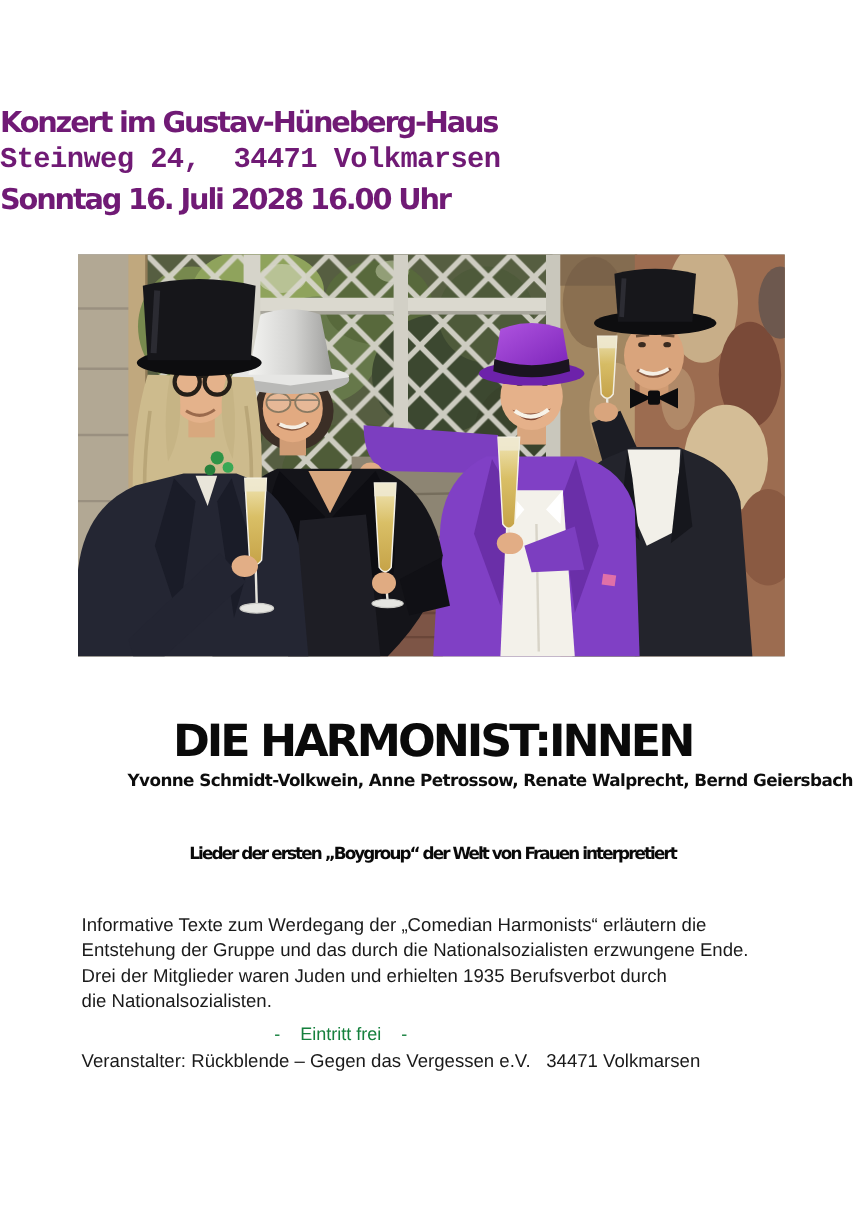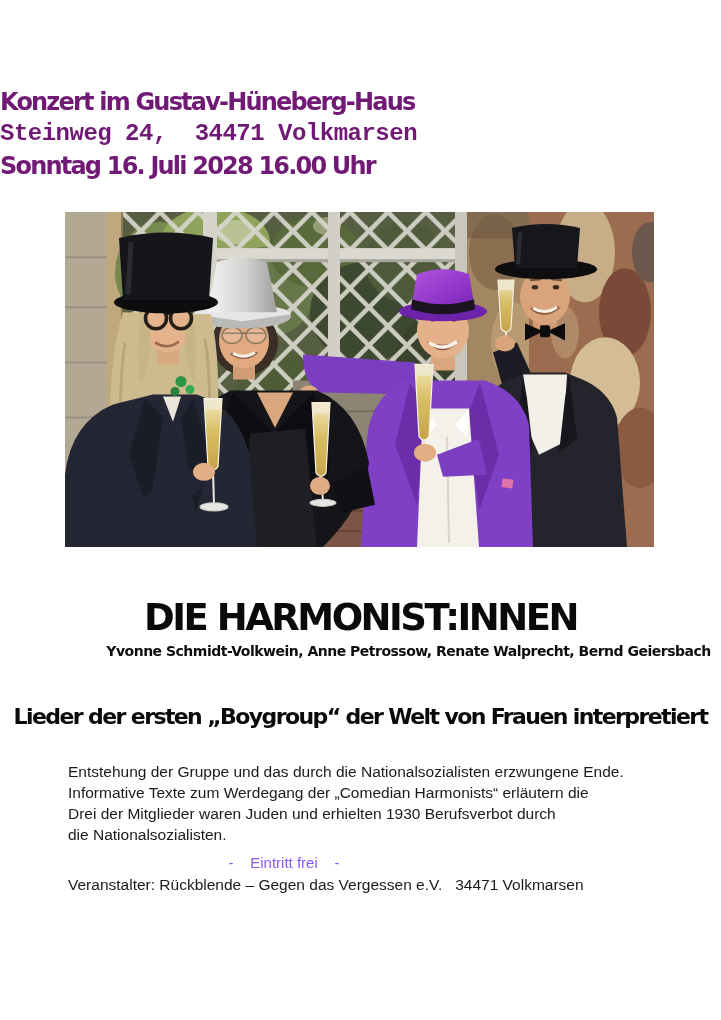--- a/index.html
+++ b/index.html
@@ -18,25 +18,25 @@
   .photo{left:65px;top:212px;width:589px;height:335px;background:#958f80;}
   .photo svg{display:block;width:100%;height:100%;}
   
   .title{top:581px;left:0;width:721px;text-align:center;
     font-family:"DejaVu Sans",sans-serif;font-size:37px;font-weight:800;
     letter-spacing:-2.5px;color:#0a0a0a;margin-top:15px;}
   .performers{top:643px;left:0;width:721px;text-align:center;
     font-family:"DejaVu Sans",sans-serif;font-size:14px;font-weight:700;
     letter-spacing:-0.5px;color:#0d0d0d;padding-left:48px;}
   .subtitle{top:704px;left:0;width:721px;text-align:center;
-    font-family:"DejaVu Sans",sans-serif;font-size:22px;font-weight:800;
+    font-family:"DejaVu Sans",sans-serif;font-size:14px;font-weight:800;
     letter-spacing:-1.6px;color:#0a0a0a;}
   .bodytext{top:761px;left:68px;width:600px;font-size:15.5px;line-height:21px;color:#1a1a1a;}
   .admission{top:854px;left:68px;width:432px;text-align:center;font-size:15px;
-    white-space:pre;color:#8b5cf6;}
+    white-space:pre;color:#15803d;}
   .organizer{top:876px;left:68px;font-size:15.5px;white-space:pre;color:#1a1a1a;}
 </style>
 </head>
 <body>
 
 <div class="abs header">
   <div class="h-line">Konzert im Gustav-Hüneberg-Haus</div>
   <div class="h-line mid">Steinweg 24,  34471 Volkmarsen</div>
   <div class="h-line">Sonntag 16. Juli 2028 16.00 Uhr</div>
 </div>
@@ -249,21 +249,21 @@
   </svg>
 </div>
 
 <div class="abs title">DIE HARMONIST:INNEN</div>
 
 <div class="abs performers">Yvonne Schmidt-Volkwein, Anne Petrossow, Renate Walprecht, Bernd Geiersbach</div>
 
 <div class="abs subtitle">Lieder der ersten „Boygroup“ der Welt von Frauen interpretiert</div>
 
 <div class="abs bodytext">
+  <div>Informative Texte zum Werdegang der „Comedian Harmonists“ erläutern die</div>
   <div>Entstehung der Gruppe und das durch die Nationalsozialisten erzwungene Ende.</div>
-  <div>Informative Texte zum Werdegang der „Comedian Harmonists“ erläutern die</div>
-  <div>Drei der Mitglieder waren Juden und erhielten 1930 Berufsverbot durch</div>
+  <div>Drei der Mitglieder waren Juden und erhielten 1935 Berufsverbot durch</div>
   <div>die Nationalsozialisten.</div>
 </div>
 
 <div class="abs admission">-    Eintritt frei    -</div>
 
 <div class="abs organizer">Veranstalter: Rückblende – Gegen das Vergessen e.V.   34471 Volkmarsen</div>
 
 </body></html>

